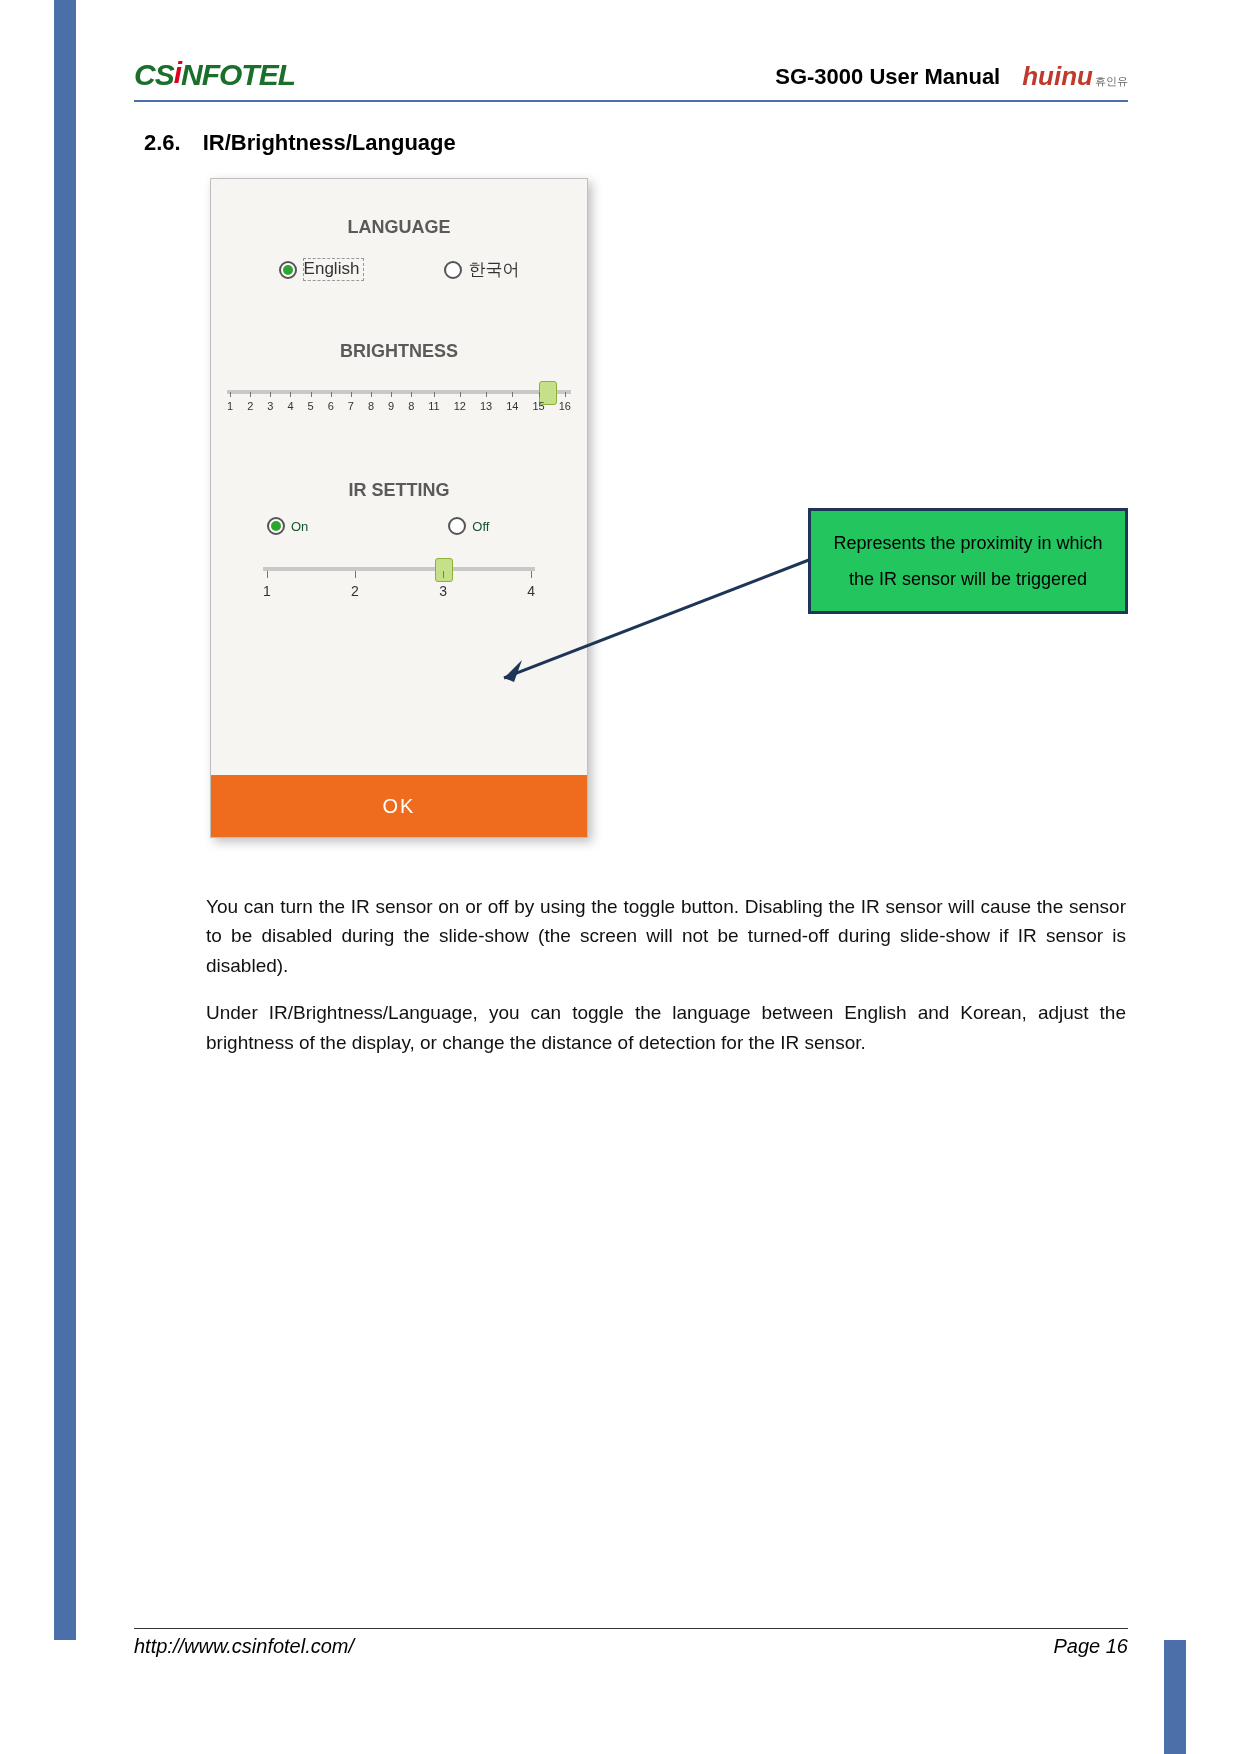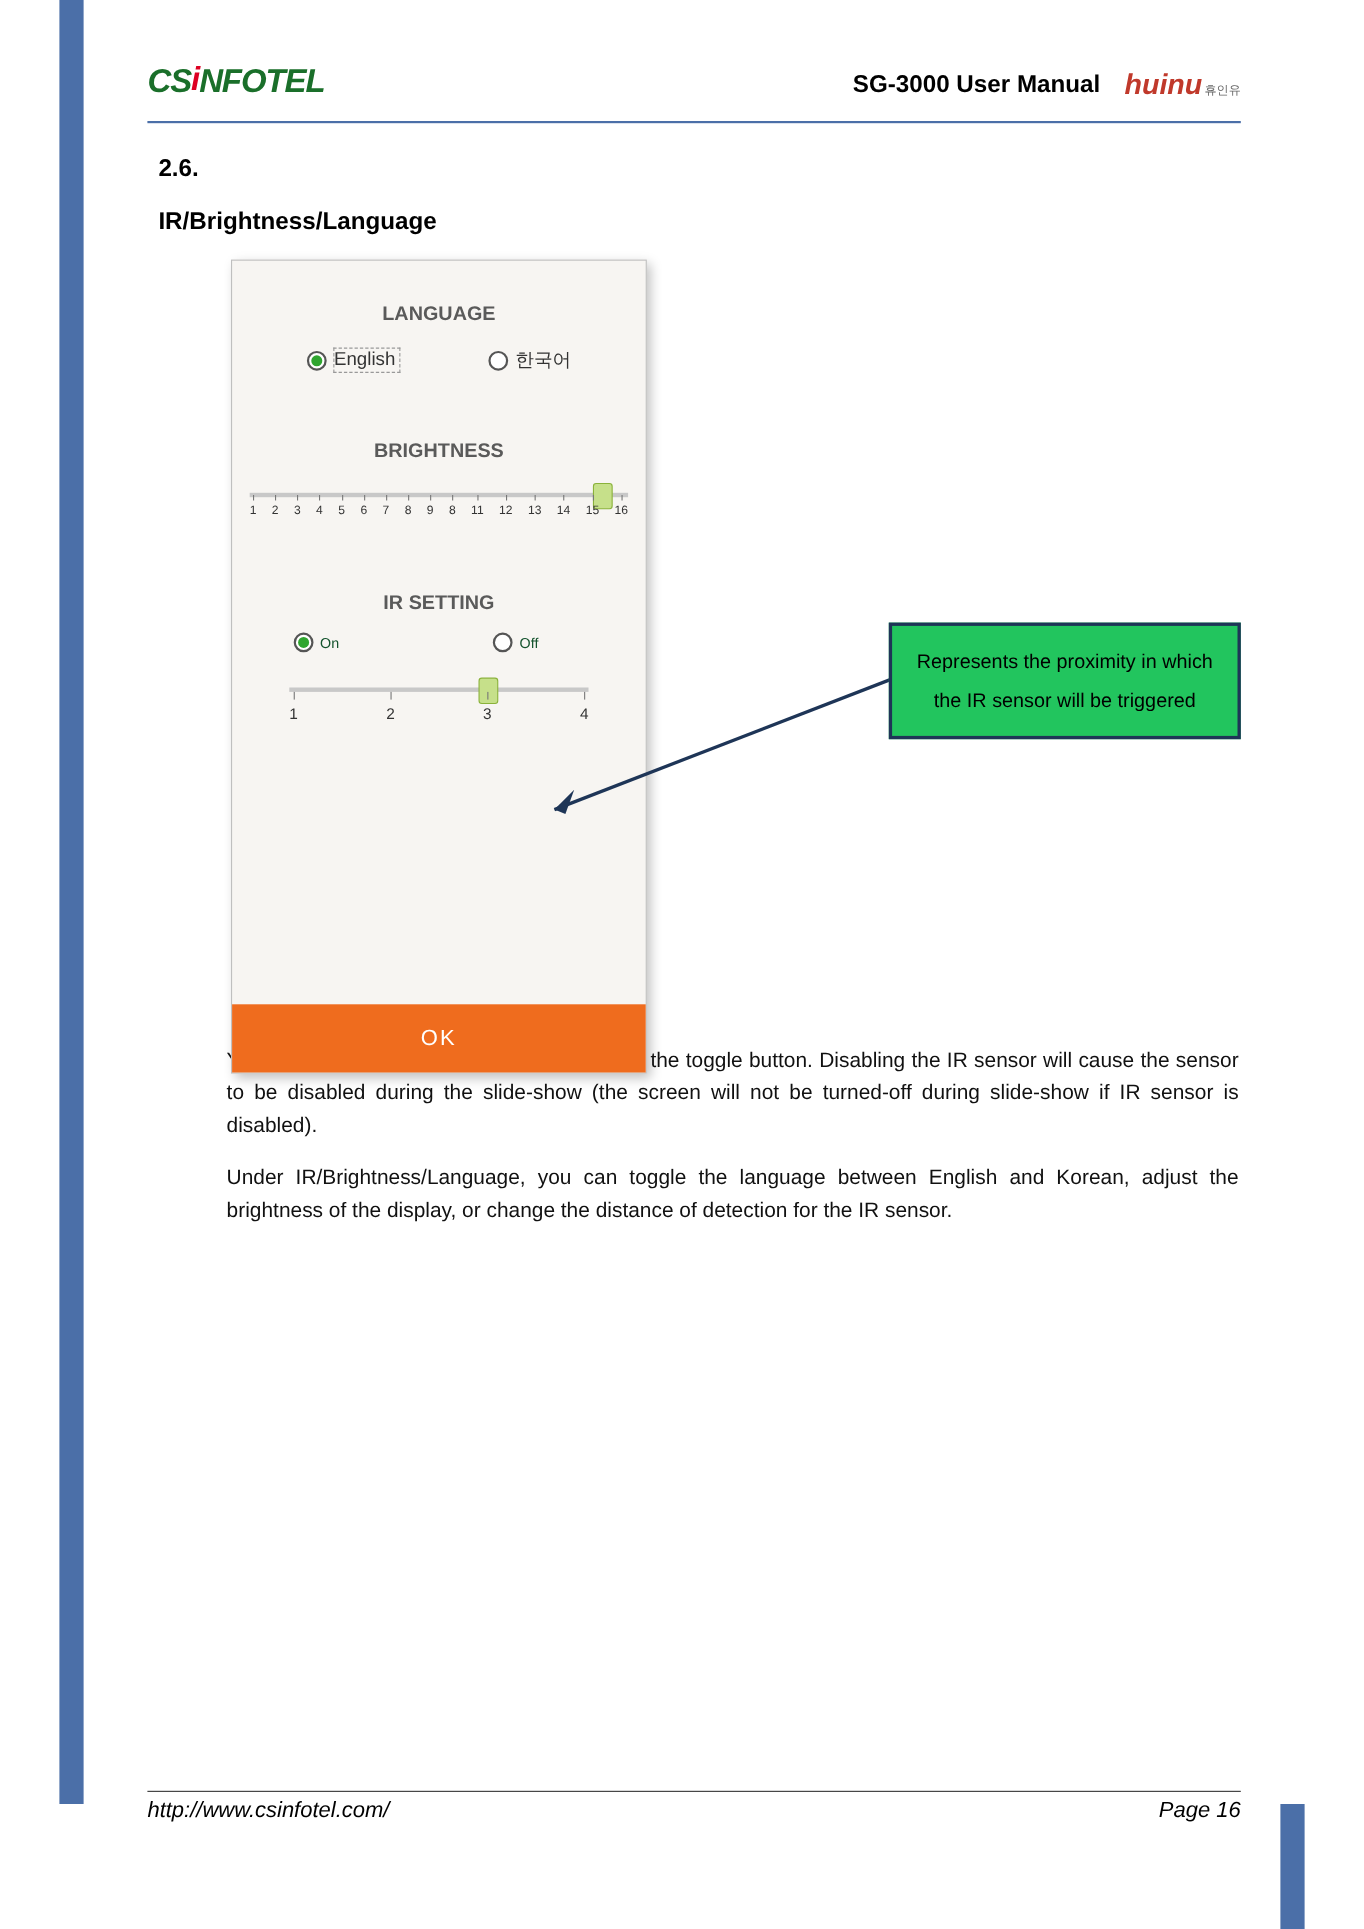--- a/index.html
+++ b/index.html
@@ -30,58 +30,58 @@
     width: 1110px;
     height: 1754px;
     padding: 58px 58px 40px 58px;
   }
 
   
   .hdr {
     display: flex;
     align-items: flex-end;
     justify-content: space-between;
-    padding-bottom: 18px;
+    padding-bottom: 8px;
     border-bottom: 2px solid #4b6fa8;
     margin-bottom: 28px;
   }
   .logo-cs {
     font-family: Arial, sans-serif;
     font-weight: 900;
     font-size: 30px;
     font-style: italic;
     color: #1a6f2a;
     letter-spacing: -1px;
   }
   .logo-cs .cs { color: #1a6f2a; }
   .logo-cs .dot { color: #d02; position: relative; top: -2px; }
   .logo-cs .nfotel { color: #1a6f2a; }
   .hdr-right { display: flex; align-items: center; gap: 22px; }
   .doc-title { font-size: 22px; font-weight: 700; font-family: Arial, sans-serif; }
   .logo-huinu { font-family: Arial, sans-serif; font-style: italic; font-weight: 900; font-size: 26px; color: #c0392b; }
   .logo-huinu .kr { font-size: 11px; font-style: normal; font-weight: 400; color: #666; margin-left: 2px; }
 
   
-  .sec-row { display: flex; gap: 22px; margin-bottom: 22px; padding-left: 10px; flex-direction: column; }
+  .sec-row { display: flex; gap: 22px; margin-bottom: 22px; padding-left: 10px; }
   .sec-num, .sec-title { font-size: 22px; font-weight: 700; font-family: Tahoma, Arial, sans-serif; }
 
   
   .fig-area {
     position: relative;
     height: 680px;
     margin-bottom: 34px;
   }
 
   
   .phone {
     position: absolute;
     left: 76px;
     top: 0;
     width: 378px;
-    height: 740px;
+    height: 660px;
     background: #f7f5f2;
     border: 1px solid #bfbfbf;
     box-shadow: 4px 4px 10px rgba(0,0,0,.25);
   }
   .grp-title {
     text-align: center;
     font-family: Arial, sans-serif;
     font-size: 18px;
     font-weight: 700;
     color: #5a5a5a;

